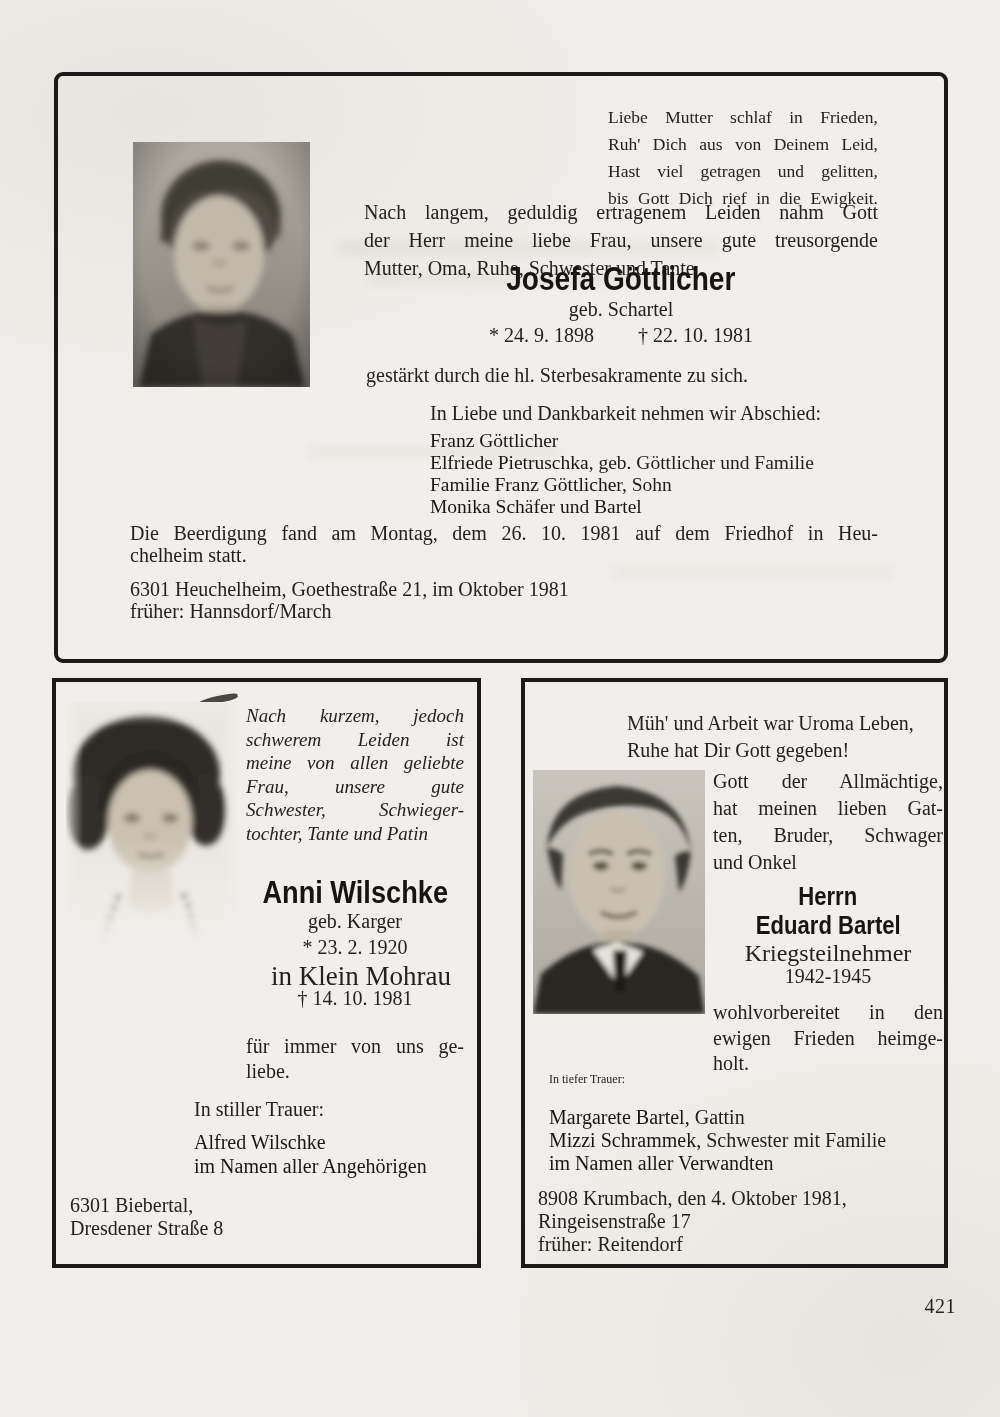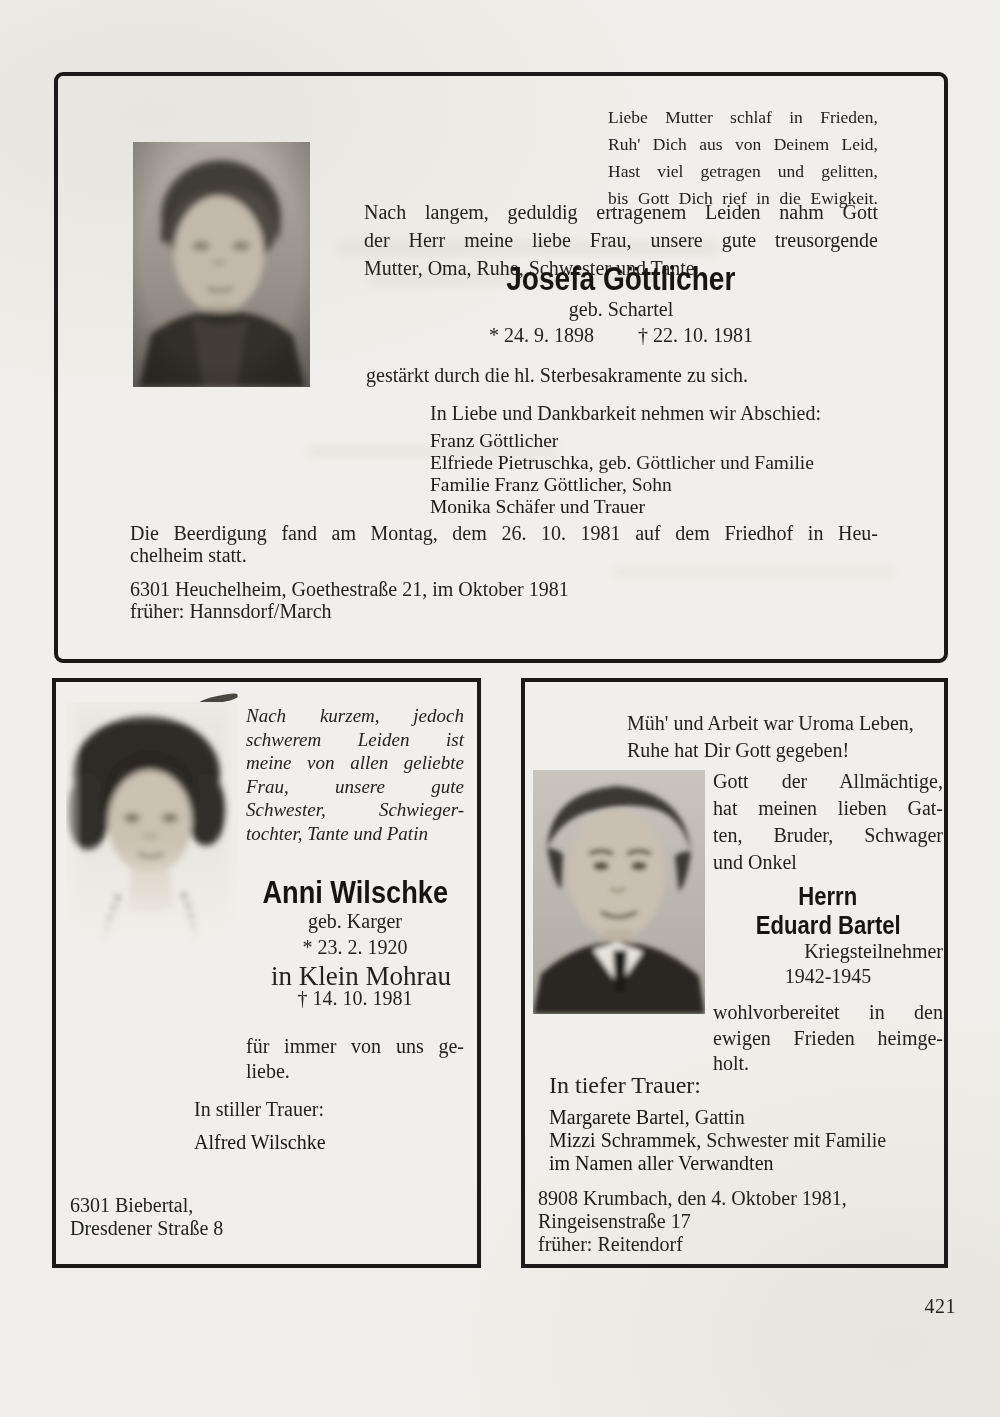--- a/index.html
+++ b/index.html
@@ -113,21 +113,21 @@
       <span>* 24. 9. 1898</span><span style="display:inline-block;width:44px;"></span><span>† 22. 10. 1981</span>
     </div>
 
     <div class="abs serif" style="left:308px;top:288px;font-size:20px;">gestärkt durch die hl. Sterbesakramente zu sich.</div>
 
     <div class="abs serif" style="left:372px;top:326px;font-size:20px;">In Liebe und Dankbarkeit nehmen wir Abschied:</div>
     <div class="abs serif" style="left:372px;top:354px;font-size:19.5px;line-height:22px;">
       <div><span class="b">Franz Göttlicher</span><span></span></div>
       <div><span class="b">Elfriede Pietruschka,</span><span> geb. Göttlicher und Familie</span></div>
       <div><span class="b">Familie Franz Göttlicher,</span><span> Sohn</span></div>
-      <div><span class="b">Monika Schäfer und Trauer</span><span></span></div>
+      <div><span class="b">Monika Schäfer und Bartel</span><span></span></div>
     </div>
 
     <div class="abs serif" style="left:72px;top:446px;width:748px;font-size:20px;line-height:22px;">
       <div class="jl">Die Beerdigung fand am Montag, dem 26. 10. 1981 auf dem Friedhof in Heu-</div>
       <div>chelheim statt.</div>
     </div>
 
     <div class="abs serif" style="left:72px;top:502px;font-size:20px;line-height:22px;">
       <div>6301 Heuchelheim, Goethestraße 21, im Oktober 1981</div>
       <div>früher: Hannsdorf/March</div>
@@ -190,20 +190,21 @@
 
     <div class="abs serif" style="left:190px;top:352px;width:218px;font-size:20px;line-height:25px;">
       <div class="jl">für immer von uns ge-</div>
       <div>liebe.</div>
     </div>
 
     <div class="abs serif" style="left:138px;top:416px;font-size:20px;">In stiller Trauer:</div>
 
     <div class="abs serif" style="left:138px;top:448px;font-size:20px;line-height:24px;">
       <div class="b">Alfred Wilschke</div>
+      <div class="b">im Namen aller Angehörigen</div>
     </div>
 
     <div class="abs serif" style="left:14px;top:512px;font-size:20px;line-height:23px;">
       <div>6301 Biebertal,</div>
       <div>Dresdener Straße 8</div>
     </div>
   </div>
 
   <div class="box" style="left:521px;top:678px;width:419px;height:582px;">
 
@@ -247,30 +248,30 @@
       <div class="jl">Gott der Allmächtige,</div>
       <div class="jl">hat meinen lieben Gat-</div>
       <div class="jl">ten, Bruder, Schwager</div>
       <div>und Onkel</div>
     </div>
 
     <div class="abs ctr" style="left:188px;top:200px;width:230px;font-size:26px;line-height:28px;">
       <span class="hname squeeze">Herrn</span><br>
       <span class="hname squeeze">Eduard Bartel</span>
     </div>
-    <div class="abs ctr serif" style="left:188px;top:258px;width:230px;font-size:20px;text-align:right;">Kriegsteilnehmer</div>
+    <div class="abs ctr serif" style="left:188px;top:258px;width:230px;font-size:24px;">Kriegsteilnehmer</div>
     <div class="abs ctr serif" style="left:188px;top:283px;width:230px;font-size:20px;">1942-1945</div>
 
     <div class="abs serif" style="left:188px;top:318px;width:230px;font-size:20px;line-height:25.5px;">
       <div class="jl">wohlvorbereitet in den</div>
       <div class="jl">ewigen Frieden heimge-</div>
       <div>holt.</div>
     </div>
 
-    <div class="abs serif" style="left:24px;top:390px;font-size:24px;text-align:right;">In tiefer Trauer:</div>
+    <div class="abs serif" style="left:24px;top:390px;font-size:12px;text-align:right;">In tiefer Trauer:</div>
 
     <div class="abs serif" style="left:24px;top:424px;font-size:20px;line-height:23px;">
       <div><span class="b">Margarete Bartel,</span><span> Gattin</span></div>
       <div><span class="b">Mizzi Schrammek,</span><span> Schwester mit Familie</span></div>
       <div><span class="b">im Namen aller Verwandten</span><span></span></div>
     </div>
 
     <div class="abs serif" style="left:13px;top:505px;font-size:20px;line-height:23px;">
       <div>8908 Krumbach, den 4. Oktober 1981,</div>
       <div>Ringeisenstraße 17</div>

